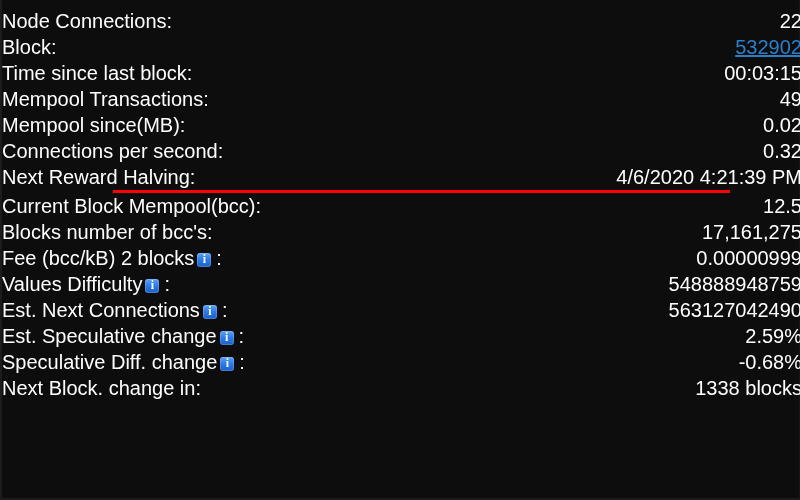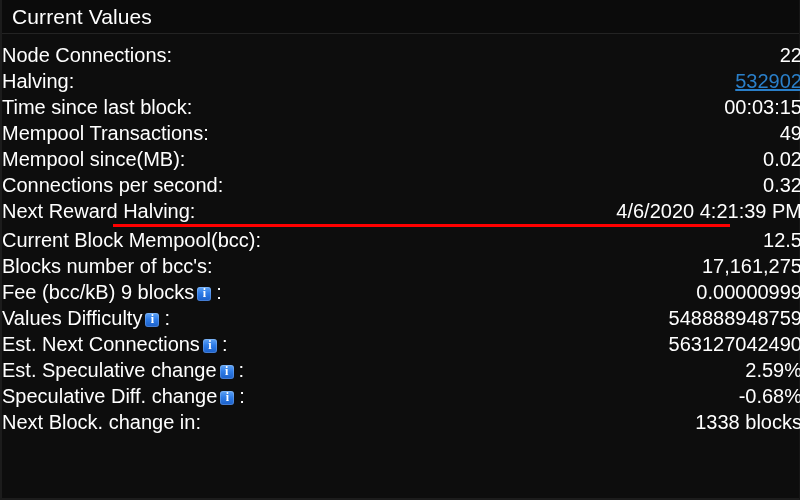--- a/index.html
+++ b/index.html
@@ -118,33 +118,30 @@
     background: #ff0000;
     margin-left: 111px;
     margin-right: 72px;
   }
 </style>
 </head>
 <body>
 
 <div class="panel">
 
-  <div class="panel-header">
-    <div class="panel-title">Current Values</div>
-  </div>
 
   <div class="panel-body">
     <table class="values-table">
       <tbody id="rows-body">
           <tr>
             <td class="label-cell"><span class="label-text">Node Connections:</span></td>
             <td class="value-cell"><span>22</span></td>
           </tr>
           <tr>
-            <td class="label-cell"><span class="label-text">Halving:</span></td>
+            <td class="label-cell"><span class="label-text">Block:</span></td>
             <td class="value-cell"><a class="block-link" href="#">532902</a></td>
           </tr>
           <tr>
             <td class="label-cell"><span class="label-text">Time since last block:</span></td>
             <td class="value-cell"><span>00:03:15</span></td>
           </tr>
           <tr>
             <td class="label-cell"><span class="label-text">Mempool Transactions:</span></td>
             <td class="value-cell"><span>49</span></td>
           </tr>
@@ -167,21 +164,21 @@
           </tr>
           <tr>
             <td class="label-cell"><span class="label-text">Current Block Mempool(bcc):</span></td>
             <td class="value-cell"><span>12.5</span></td>
           </tr>
           <tr>
             <td class="label-cell"><span class="label-text">Blocks number of bcc's:</span></td>
             <td class="value-cell"><span>17,161,275</span></td>
           </tr>
           <tr>
-            <td class="label-cell"><span class="label-text">Fee (bcc/kB) 9 blocks</span><span class="info-icon"></span><span class="colon">:</span></td>
+            <td class="label-cell"><span class="label-text">Fee (bcc/kB) 2 blocks</span><span class="info-icon"></span><span class="colon">:</span></td>
             <td class="value-cell"><span>0.00000999</span></td>
           </tr>
           <tr>
             <td class="label-cell"><span class="label-text">Values Difficulty</span><span class="info-icon"></span><span class="colon">:</span></td>
             <td class="value-cell"><span>548888948759</span></td>
           </tr>
           <tr>
             <td class="label-cell"><span class="label-text">Est. Next Connections</span><span class="info-icon"></span><span class="colon">:</span></td>
             <td class="value-cell"><span>563127042490</span></td>
           </tr>

